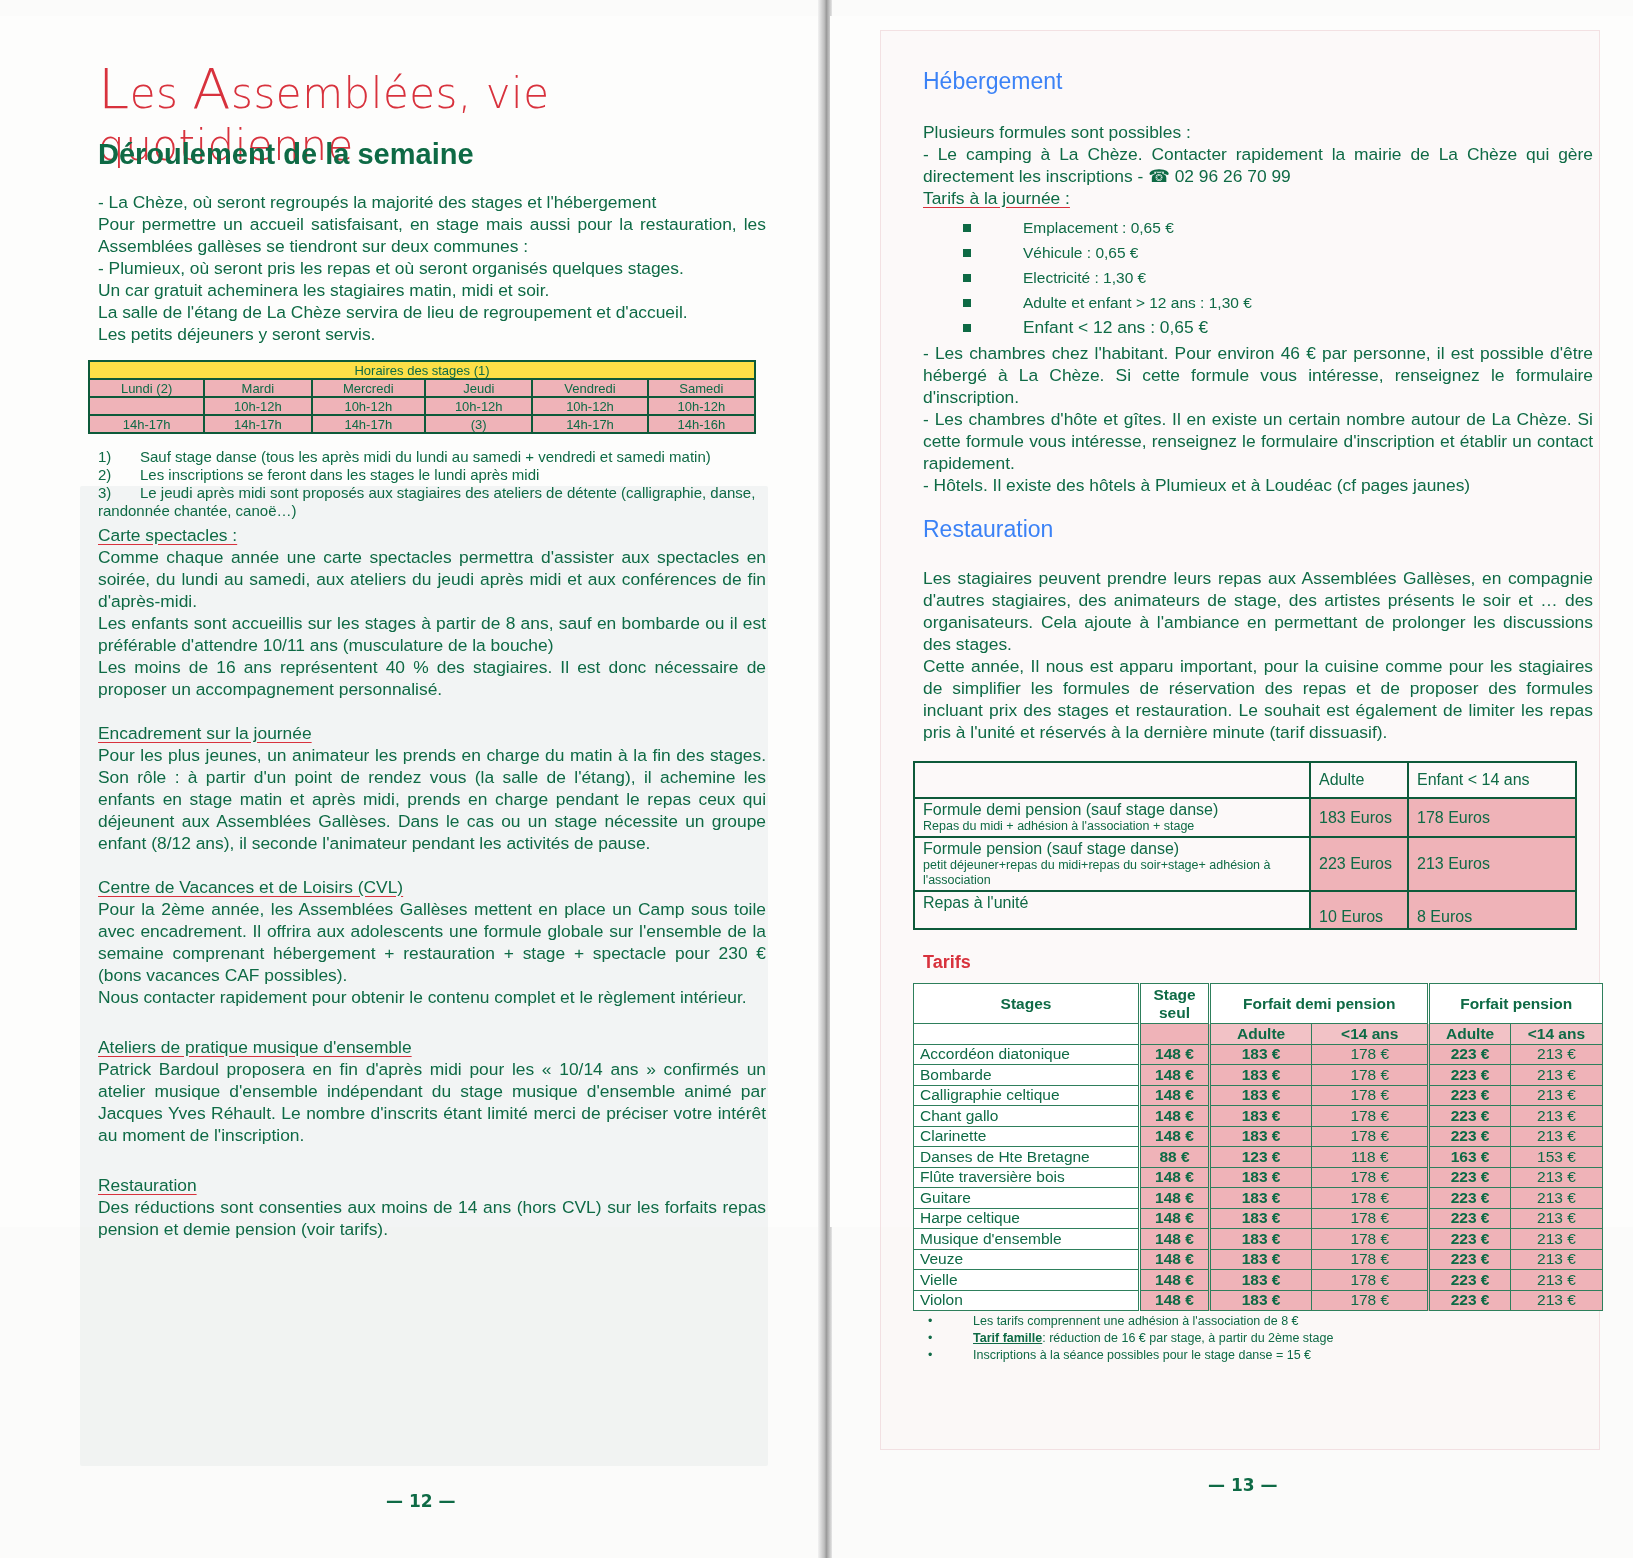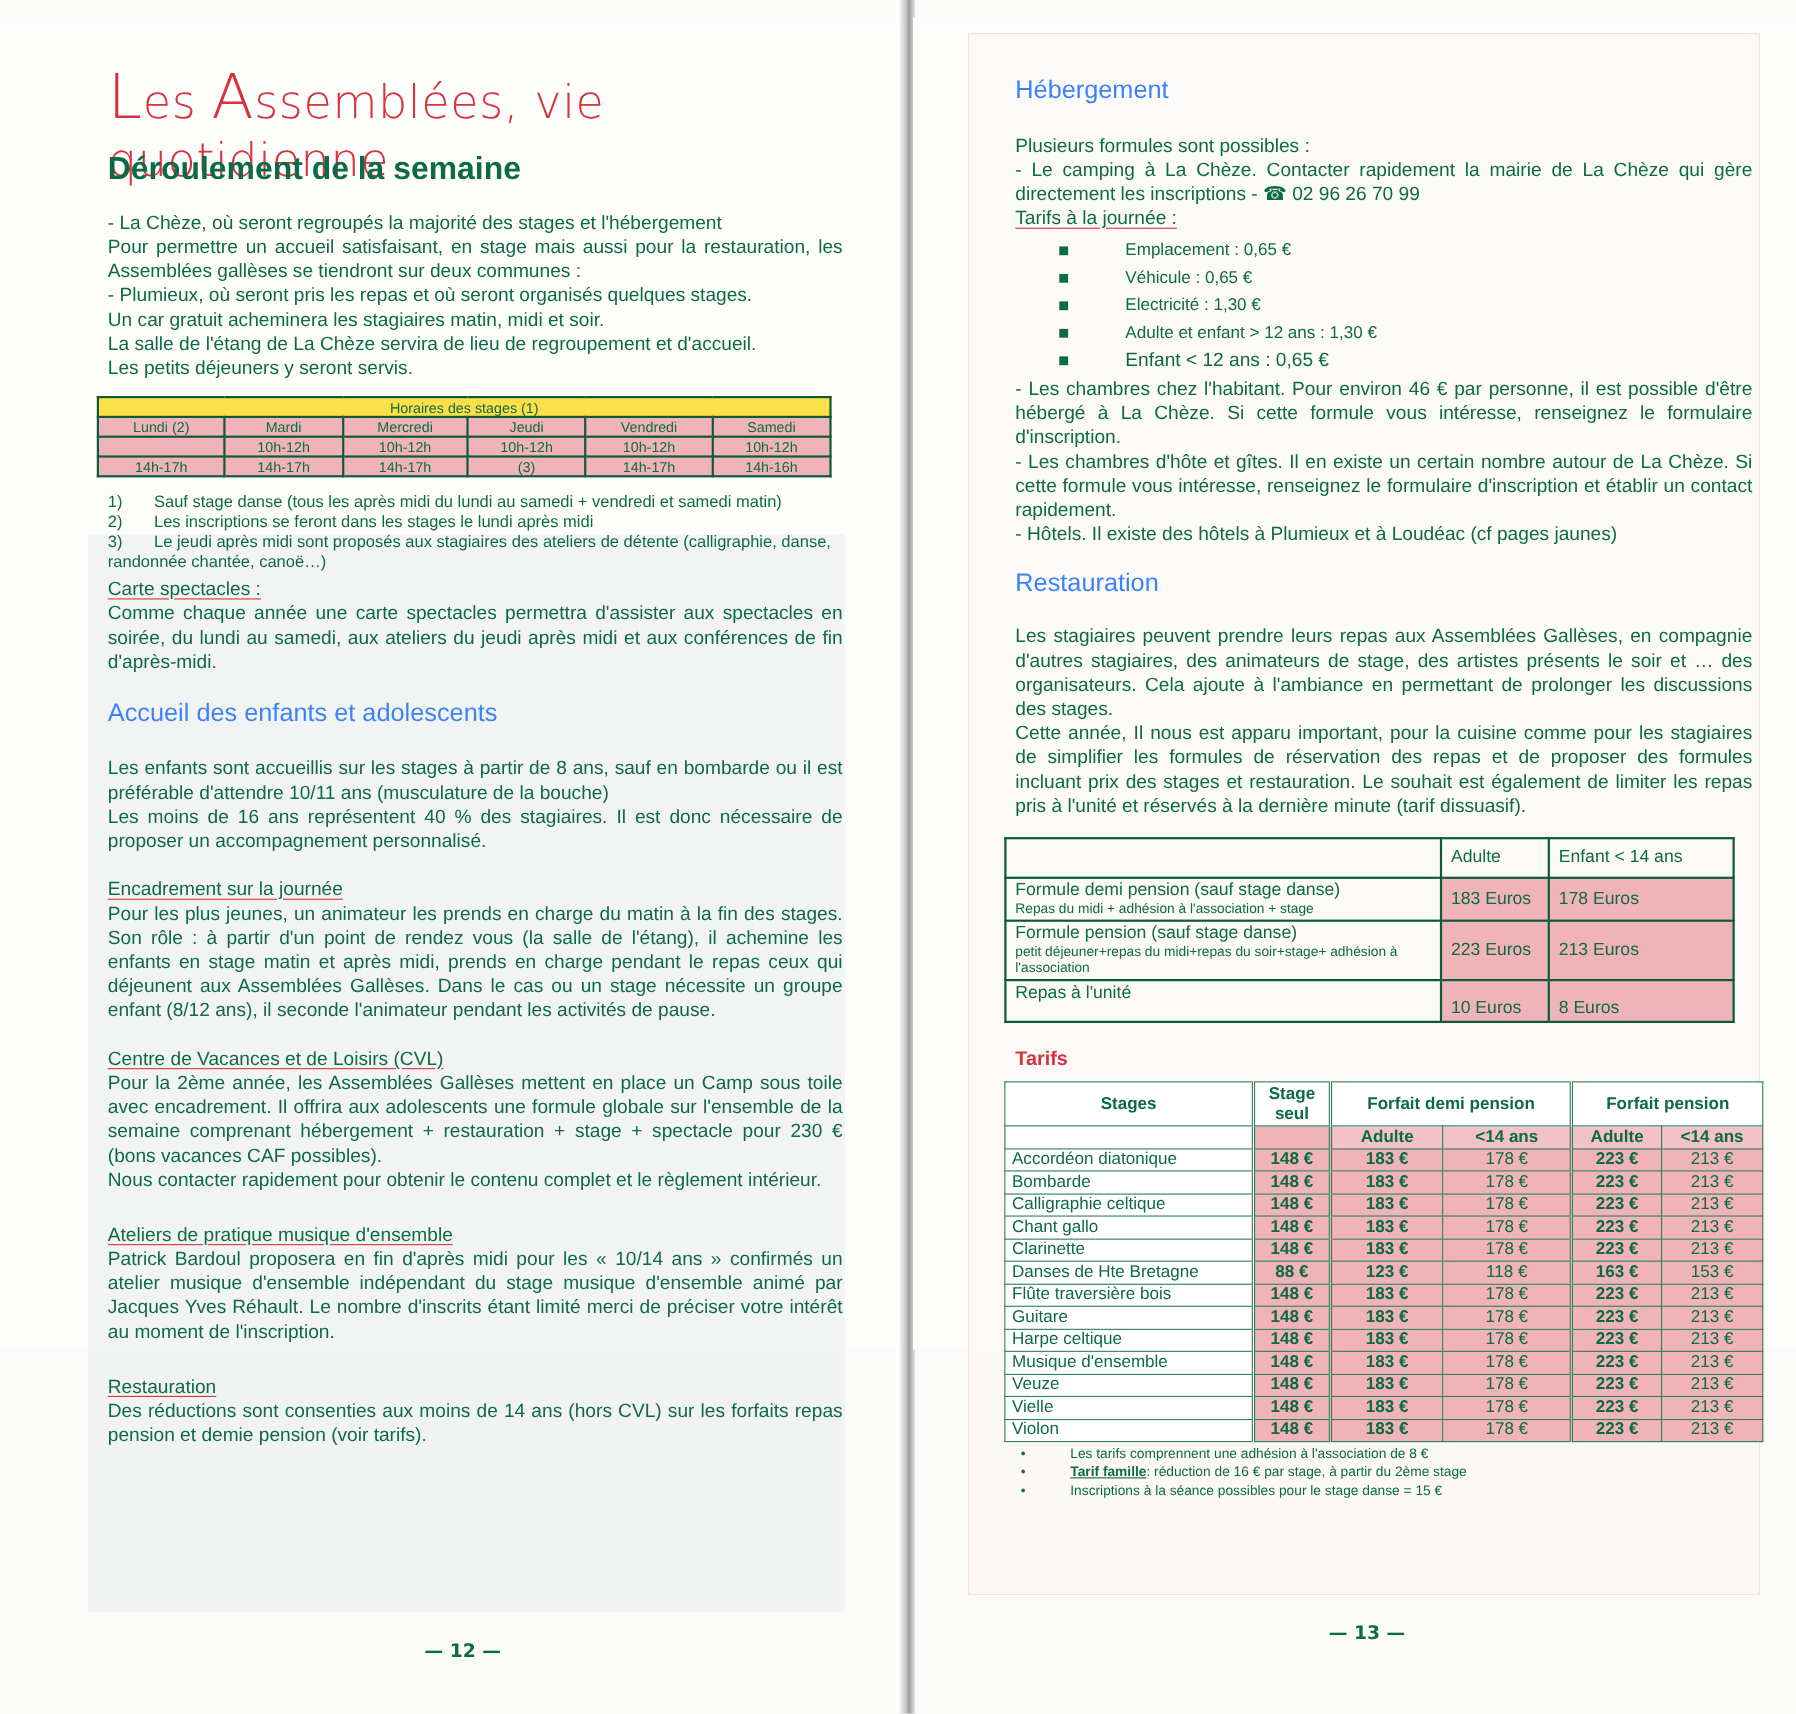--- a/index.html
+++ b/index.html
@@ -126,21 +126,20 @@
 
       <div class="notes">
         <div class="n wrap"><span class="num" style="display:inline-block">1)</span><span>Sauf stage danse (tous les après midi du lundi au samedi + vendredi et samedi matin)</span></div>
         <div class="n wrap"><span class="num" style="display:inline-block">2)</span><span>Les inscriptions se feront dans les stages le lundi après midi</span></div>
         <div class="n wrap"><span class="num" style="display:inline-block">3)</span><span>Le jeudi après midi sont proposés aux stagiaires des ateliers de détente (calligraphie, danse, randonnée chantée, canoë…)</span></div>
       </div>
 
       <div class="subhead" style="margin-top:4px">Carte spectacles :</div>
       <p class="body">Comme chaque année une carte spectacles permettra d'assister aux spectacles en soirée, du lundi au samedi, aux ateliers du jeudi après midi et aux conférences de fin d'après-midi.</p>
 
-      <h2 class="red" style="margin-top:22px;margin-bottom:26px">Accueil des enfants et adolescents</h2>
       <p class="body">Les enfants sont accueillis sur les stages à partir de 8 ans, sauf en bombarde ou il est préférable d'attendre 10/11 ans (musculature de la bouche)</p>
       <p class="body">Les moins de 16 ans représentent 40 % des stagiaires. Il est donc nécessaire de proposer un accompagnement personnalisé.</p>
       <div class="gap"></div>
       <div class="subhead">Encadrement sur la journée</div>
       <p class="body">Pour les plus jeunes, un animateur les prends en charge du matin à la fin des stages. Son rôle : à partir d'un point de rendez vous (la salle de l'étang), il achemine les enfants en stage matin et après midi, prends en charge pendant le repas ceux qui déjeunent aux Assemblées Gallèses. Dans le cas ou un stage nécessite un groupe enfant (8/12 ans), il seconde l'animateur pendant les activités de pause.</p>
       <div class="gap"></div>
       <div class="subhead">Centre de Vacances et de Loisirs (CVL)</div>
       <p class="body">Pour la 2ème année, les Assemblées Gallèses mettent en place un Camp sous toile avec encadrement. Il offrira aux adolescents une formule globale sur l'ensemble de la semaine comprenant hébergement + restauration + stage + spectacle pour 230 € (bons vacances CAF possibles).</p>
       <p class="body">Nous contacter rapidement pour obtenir le contenu complet et le règlement intérieur.</p>
       <div class="gap" style="height:28px"></div>

